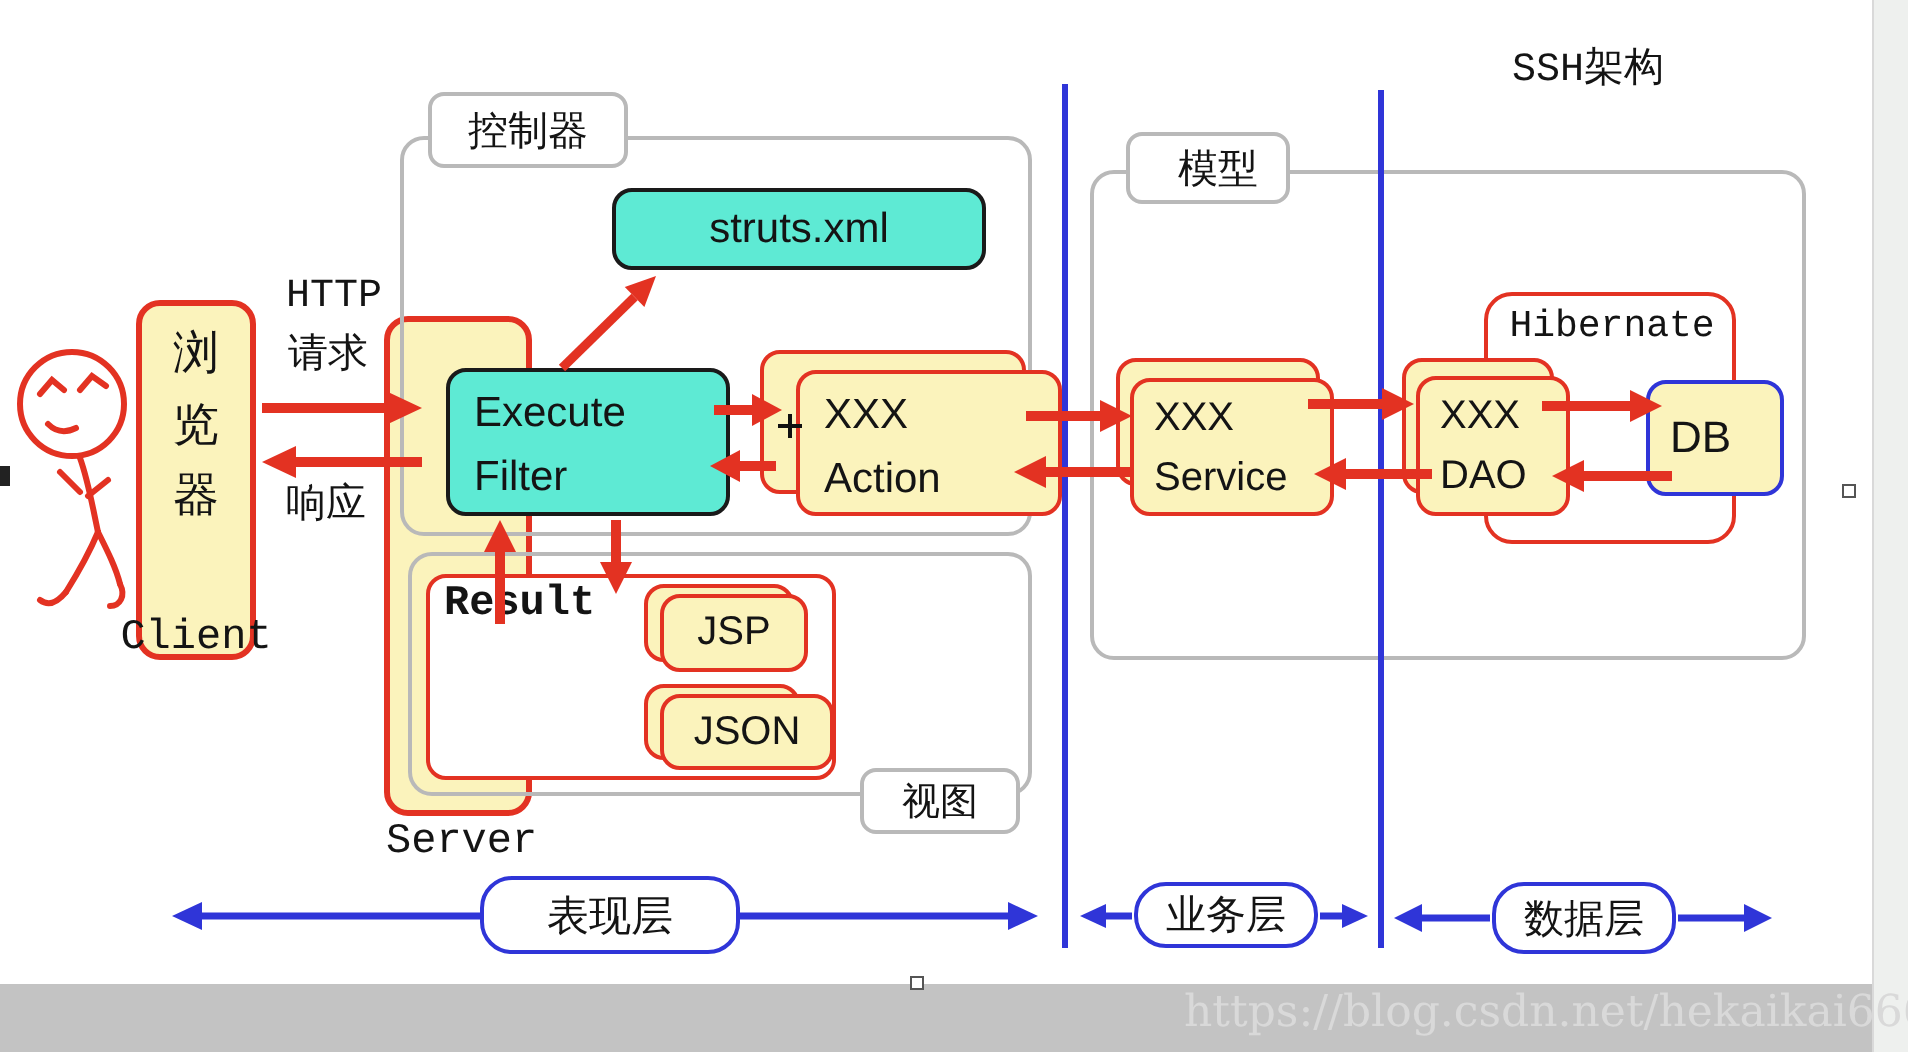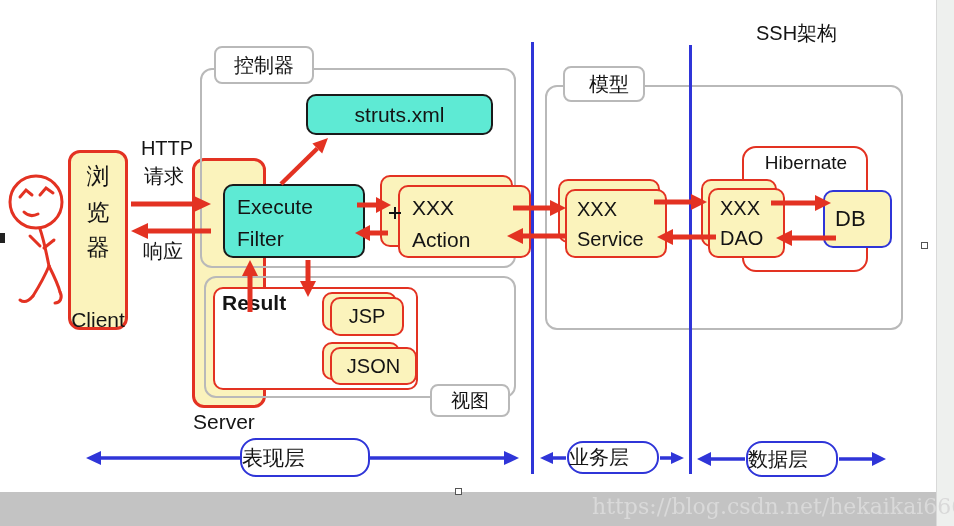--- a/index.html
+++ b/index.html
@@ -7,22 +7,22 @@
           font-family:"Liberation Sans",sans-serif;color:#141414;}
   .abs{position:absolute;}
   .yellow-box{position:absolute;background:var(--box_fill);border:3px solid var(--red);border-radius:12px;box-sizing:border-box;}
   .stackb{position:absolute;background:var(--box_fill);border:2.5px solid var(--red);border-radius:10px;box-sizing:border-box;}
   .black-box{position:absolute;background:#5eead4;border:2.5px solid #1a1a1a;border-radius:10px;box-sizing:border-box;}
   .gray-container{position:absolute;border:2px solid var(--container_border);border-radius:12px;box-sizing:border-box;z-index:2;}
   .gray-label{position:absolute;background:#fff;border:2px solid var(--container_border);border-radius:8px;
               display:flex;align-items:center;justify-content:center;z-index:3;box-sizing:border-box;}
   .red-container{position:absolute;background:#fff;border:2.5px solid var(--red);border-radius:14px;box-sizing:border-box;}
   .blue-pill{position:absolute;background:#fff;border:2.5px solid var(--blue);border-radius:16px;
-             display:flex;align-items:center;z-index:3;box-sizing:border-box;}
-  .lbl{position:absolute;z-index:3;}
+             display:flex;align-items:center;justify-content:center;z-index:3;box-sizing:border-box;}
+  .lbl{position:absolute;z-index:3;font-family:Liberation Mono, monospace;}
   .two-line{padding:5px 0 0 12px;font-size:21px;line-height:1.5;margin-left:11px;}
   .z1{z-index:1}.z2{z-index:2}.z3{z-index:3}.z4{z-index:4}
   #arrow-layer{position:absolute;left:0;top:0;z-index:5;pointer-events:none;}
   .vline{position:absolute;width:3px;background:var(--blue);z-index:4;}
   .handle{position:absolute;width:7px;height:7px;background:#fff;border:1px solid #555;z-index:6;box-sizing:border-box;}
   #bottom-bar{position:absolute;left:0;top:492px;width:936px;height:34px;background:var(--bottom_bar);z-index:1;}
   #watermark{position:absolute;left:592px;top:494px;z-index:7;font-family:"DejaVu Serif",serif;
              font-size:22px;color:var(--watermark_text);white-space:nowrap;}
   #right-strip{position:absolute;left:936px;top:0;width:18px;height:526px;background:#eef0ee;border-left:1px solid #d9d9d9;z-index:0;}
 </style>

